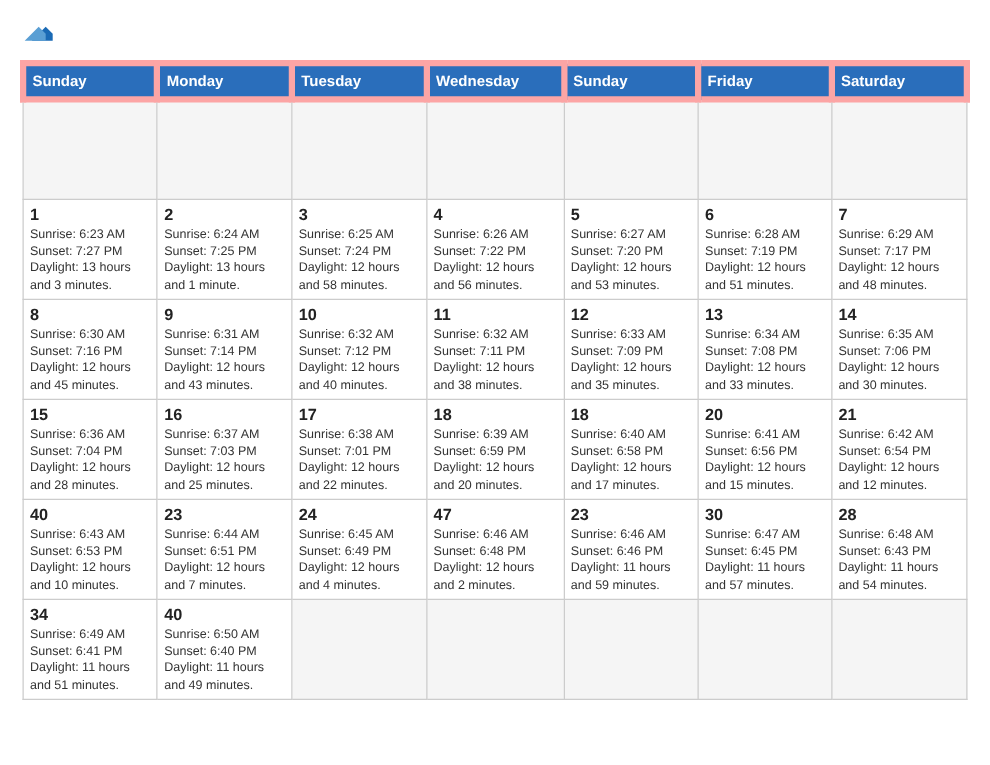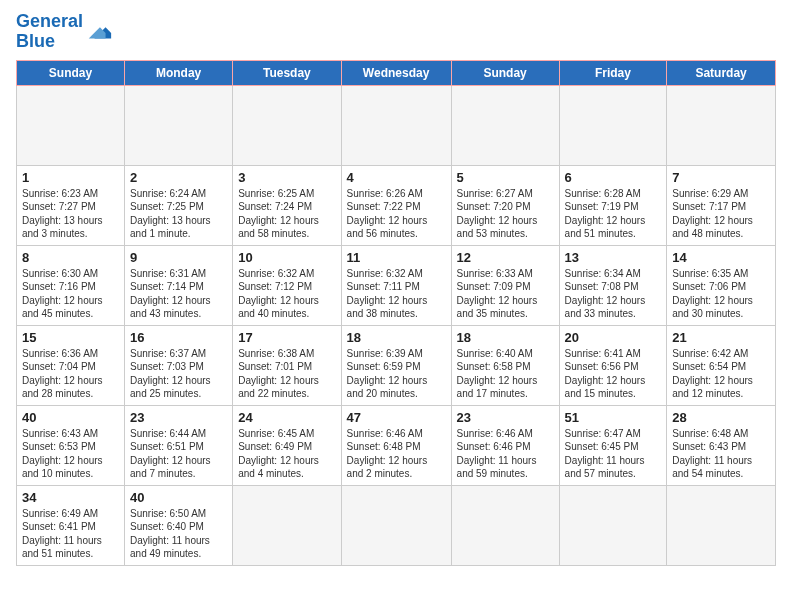--- a/index.html
+++ b/index.html
@@ -51,25 +51,25 @@
       color: #555;
     }
     table {
       width: 100%;
       border-collapse: collapse;
       font-size: 10px;
     }
     th {
       background-color: #2a6ebb;
       color: #fff;
-      text-align: center;
+      text-align: left;
       padding: 5px 5px;
       font-size: 12px;
       font-weight: bold;
-      border: 1px solid #fca5a5;
+      border: 5px solid #fca5a5;
     }
     td {
       border: 1px solid #ccc;
       vertical-align: top;
       padding: 4px 5px;
       width: 113px;
       height: 80px;
       background: #fff;
     }
     td.empty {
@@ -90,24 +90,20 @@
     tr:last-child td {
       height: 70px;
     }
   </style>
 </head>
 <body>
 
 <div class="container">
   <div class="header">
     <div class="logo">
-      <div class="logo-text">
-        <span>General</span><br>
-        <span style="color:#1a6ab5;">Blue</span>
-      </div>
       <svg class="logo-icon" viewBox="0 0 30 30" xmlns="http://www.w3.org/2000/svg">
         <polygon points="10,22 22,10 28,16 28,22" fill="#1a6ab5"></polygon>
         <polygon points="4,22 16,10 22,16 22,22" fill="#5a9fd4"></polygon>
       </svg>
     </div>
     <div class="title-block">
       <div class="month-title"></div>
       <div class="subtitle"></div>
     </div>
   </div>
@@ -239,21 +235,21 @@
           </td>
           <td>
             <span class="day-num">47</span>
 <div class="day-info">Sunrise: 6:46 AM<br>Sunset: 6:48 PM<br>Daylight: 12 hours and 2 minutes.</div>
           </td>
           <td>
             <span class="day-num">23</span>
 <div class="day-info">Sunrise: 6:46 AM<br>Sunset: 6:46 PM<br>Daylight: 11 hours and 59 minutes.</div>
           </td>
           <td>
-            <span class="day-num">51</span>
+            <span class="day-num">30</span>
 <div class="day-info">Sunrise: 6:47 AM<br>Sunset: 6:45 PM<br>Daylight: 11 hours and 57 minutes.</div>
           </td>
           <td>
             <span class="day-num">28</span>
 <div class="day-info">Sunrise: 6:48 AM<br>Sunset: 6:43 PM<br>Daylight: 11 hours and 54 minutes.</div>
           </td>
         </tr>
         <tr>
           <td>
             <span class="day-num">34</span>

